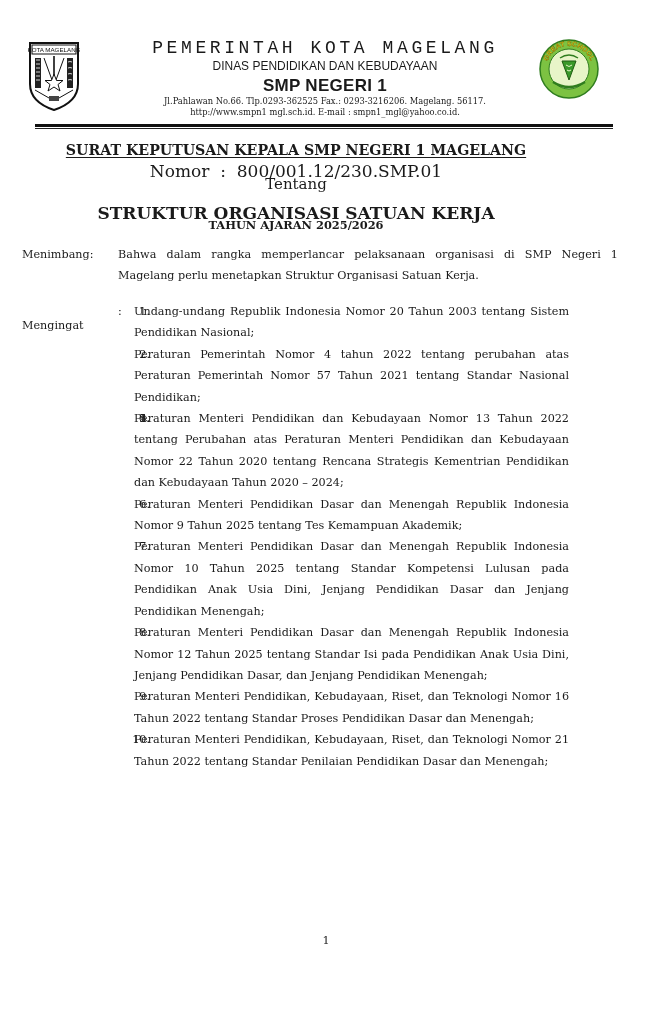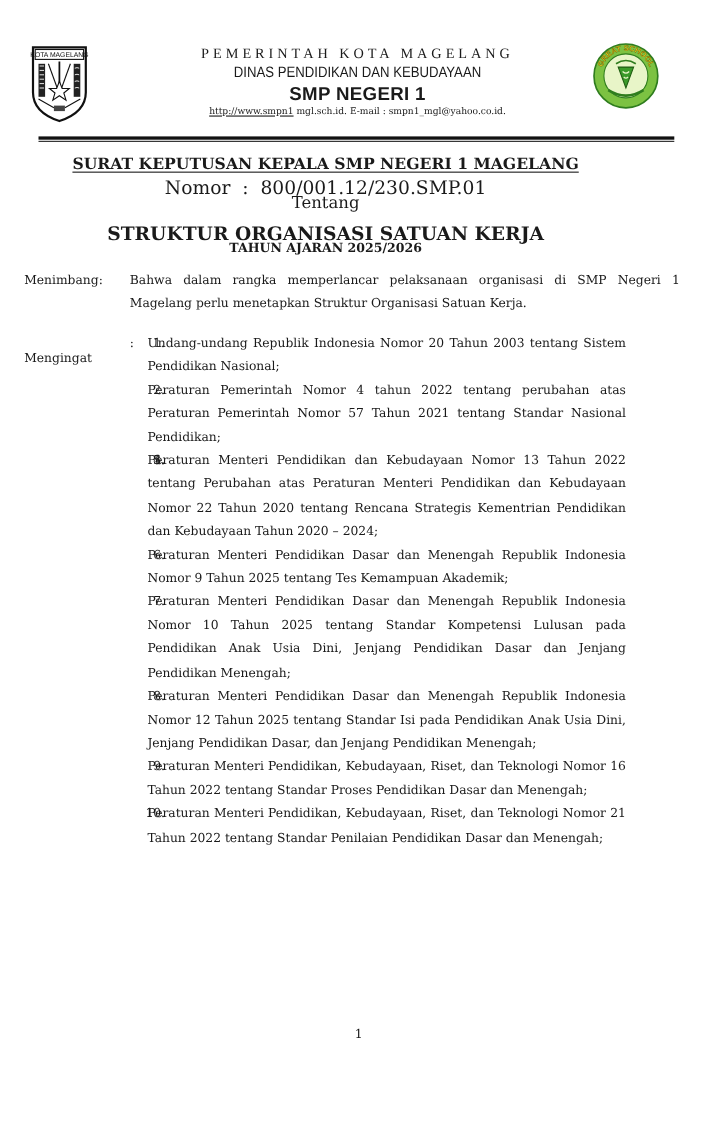--- a/index.html
+++ b/index.html
@@ -6,26 +6,26 @@
   body {
     width: 652px; height: 1024px; position: relative; overflow: hidden;
     font-family: "DejaVu Serif", "Liberation Serif", serif; color: #1a1a1a;
   }
   .page { position: absolute; left: 0; top: 0; width: 652px; height: 1024px; background: #fff; }
 
   
   .logo-left { position: absolute; left: 27px; top: 40px; width: 54px; height: 72px; }
   .logo-right { position: absolute; left: 538px; top: 38px; width: 62px; height: 62px; }
   .kop { position: absolute; left: 150px; top: 40px; width: 350px; text-align: center; }
-  .kop-1 { font-family: Liberation Serif, serif; font-size: 13px; letter-spacing: 3.6px; line-height: 17px; }
+  .kop-1 { font-family: Liberation Mono, monospace; font-size: 18px; letter-spacing: 3.6px; line-height: 17px; }
   .kop-2 { font-family: "Liberation Sans", sans-serif; font-size: 13.6px; line-height: 18px; transform: scaleX(0.88); transform-origin: center; white-space: nowrap; }
   .kop-3 { font-family: Liberation Sans, sans-serif; font-weight: bold; font-size: 17px; line-height: 21px; letter-spacing: 0.3px; }
   .kop-4 { font-family: "DejaVu Serif", serif; font-size: 8.3px; line-height: 11px; white-space: nowrap; }
   .kop-5 { font-family: "DejaVu Serif", serif; font-size: 8.3px; line-height: 11px; white-space: nowrap; }
-  .kop-5 .link { text-decoration: underline; }
+  .kop-5 .link { }
   .rule-thick { position: absolute; left: 35px; top: 124px; width: 578px; height: 3px; background: #111; }
   .rule-thin { position: absolute; left: 35px; top: 128px; width: 578px; height: 1px; background: #222; }
 
   
   .title { position: absolute; left: 0; width: 592px; text-align: center; }
   .t-main { top: 142px; font-family: "DejaVu Serif", serif; font-weight: bold; font-size: 14.2px; }
   .t-main span { text-decoration: underline; text-underline-offset: 2px; }
   .t-nomor { top: 161px; font-size: 17px; }
   .t-tentang { top: 175px; font-size: 15px; }
   .t-sub1 { top: 203px; font-weight: bold; font-size: 17px; }
@@ -67,20 +67,21 @@
       <polygon points="27,34 29.5,40.5 36,40.5 31,44.5 33,51 27,47 21,51 23,44.5 18,40.5 24.5,40.5" fill="#fff" stroke="#111" stroke-width="1"></polygon>
       <path d="M8 50 L22 58 M46 50 L32 58" stroke="#111" stroke-width="1"></path>
       <rect x="22" y="56" width="10" height="5" fill="#444"></rect>
     </svg>
   </div>
 
   <div class="kop">
     <div class="kop-1">PEMERINTAH KOTA MAGELANG</div>
     <div class="kop-2">DINAS PENDIDIKAN DAN KEBUDAYAAN</div>
     <div class="kop-3">SMP NEGERI 1</div>
+    <div class="kop-4">Jl.Pahlawan No.66. Tlp.0293-362525 Fax.: 0293-3216206. Magelang. 56117.</div>
     <div class="kop-5"><span class="link">http://www.smpn1</span><span> mgl.sch.id. E-mail : smpn1_mgl@yahoo.co.id.</span></div>
   </div>
 
   <div class="logo-right">
     <svg width="62" height="62" viewBox="0 0 62 62">
       <circle cx="31" cy="31" r="29" fill="#7cc242" stroke="#2f7d1e" stroke-width="1.5"></circle>
       <circle cx="31" cy="31" r="20" fill="#e8f5c8" stroke="#2f7d1e" stroke-width="1"></circle>
       <path id="arcTop" d="M8 31 A23 23 0 0 1 54 31" fill="none"></path>
       <text font-size="7" font-weight="bold" fill="#f2d21b" font-family="Liberation Sans, sans-serif" stroke="#5a4a00" stroke-width="0.3">
         <textPath href="#arcTop" startOffset="50%" text-anchor="middle">GREAT SCHOOL</textPath>

